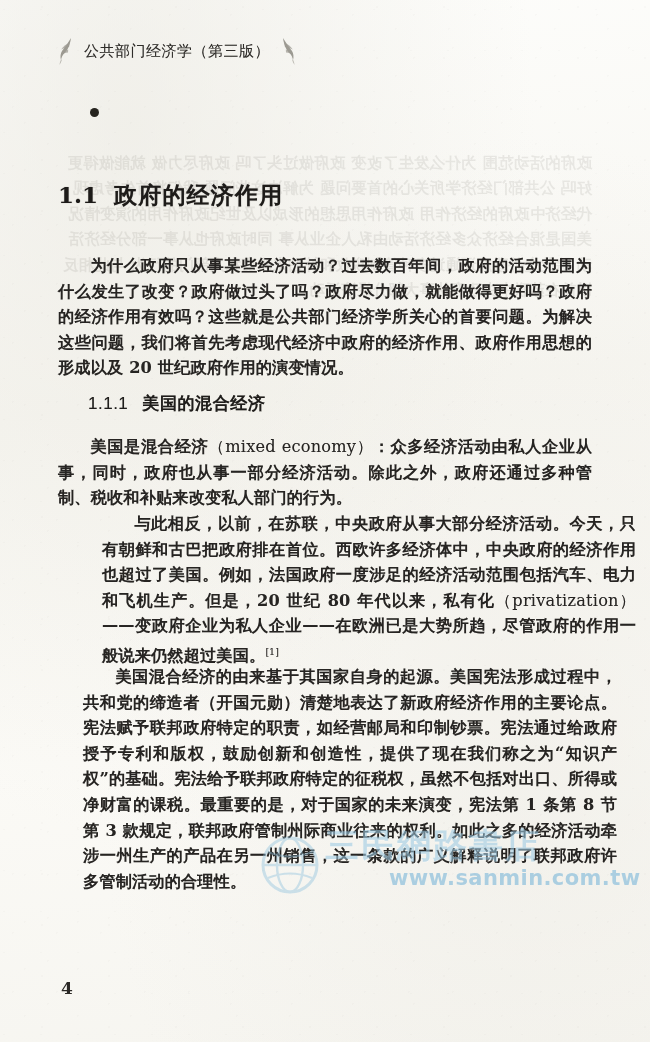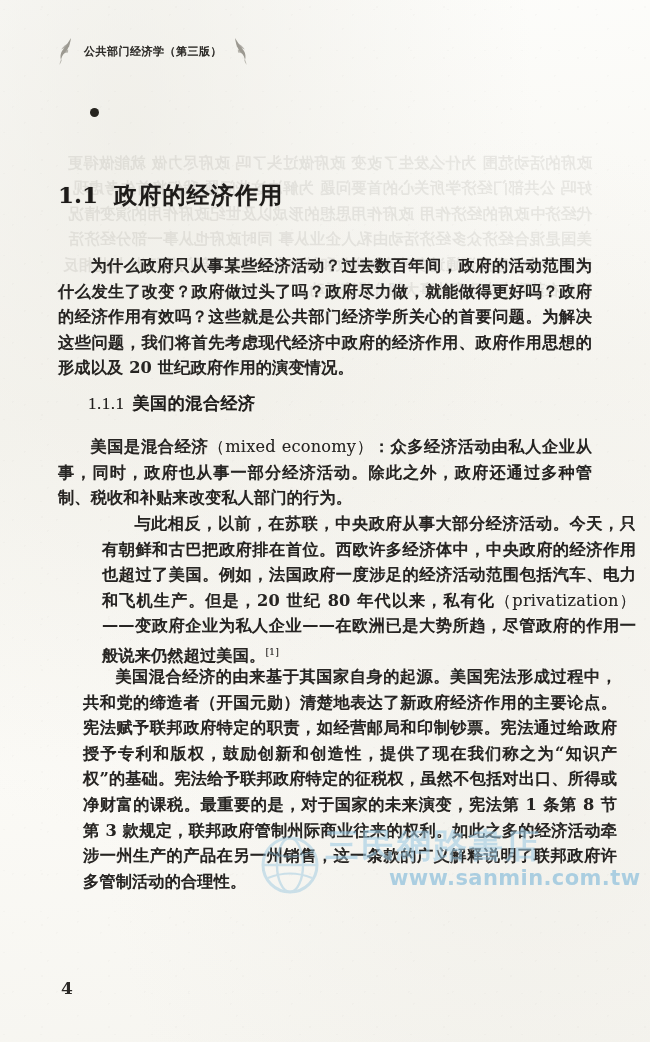--- a/index.html
+++ b/index.html
@@ -64,22 +64,22 @@
     position: absolute;
     left: 58px;
     top: 34px;
     display: flex;
     align-items: center;
     gap: 9px;
     height: 34px;
   }
   .running-head-title {
     font-family: "DejaVu Serif", "Liberation Serif", serif;
-    font-size: 11px;
-    font-weight: 700;
+    font-size: 15px;
+    font-weight: 400;
     color: #2e2c29;
     letter-spacing: .5px;
     white-space: nowrap;
     text-shadow: 0 0 .6px rgba(60,58,54,.35);
   }
   .flourish {
     width: 17px;
     height: 30px;
     flex: 0 0 auto;
     opacity: .72;
@@ -140,21 +140,21 @@
   .h1-num { font-family: "DejaVu Serif","Liberation Serif",serif; margin-right: 16px; letter-spacing: 0; }
   .h2-section {
     position: absolute;
     left: 88px;
     font-size: 17px;
     font-weight: 700;
     color: #1f1d1b;
     letter-spacing: .6px;
     text-shadow: 0 0 .6px rgba(35,33,30,.45);
   }
-  .h2-num { font-family:Liberation Serif, serif; margin-right: 8px; font-weight:400; letter-spacing:.5px;}
+  .h2-num { font-family:Liberation Sans, sans-serif; margin-right: 14px; font-weight:400; letter-spacing:.5px;}
 
   
   .watermark {
     position: absolute;
     left: 300px;
     top: 828px;
     pointer-events: none;
     user-select: none;
     margin-left: 25px;
   }

